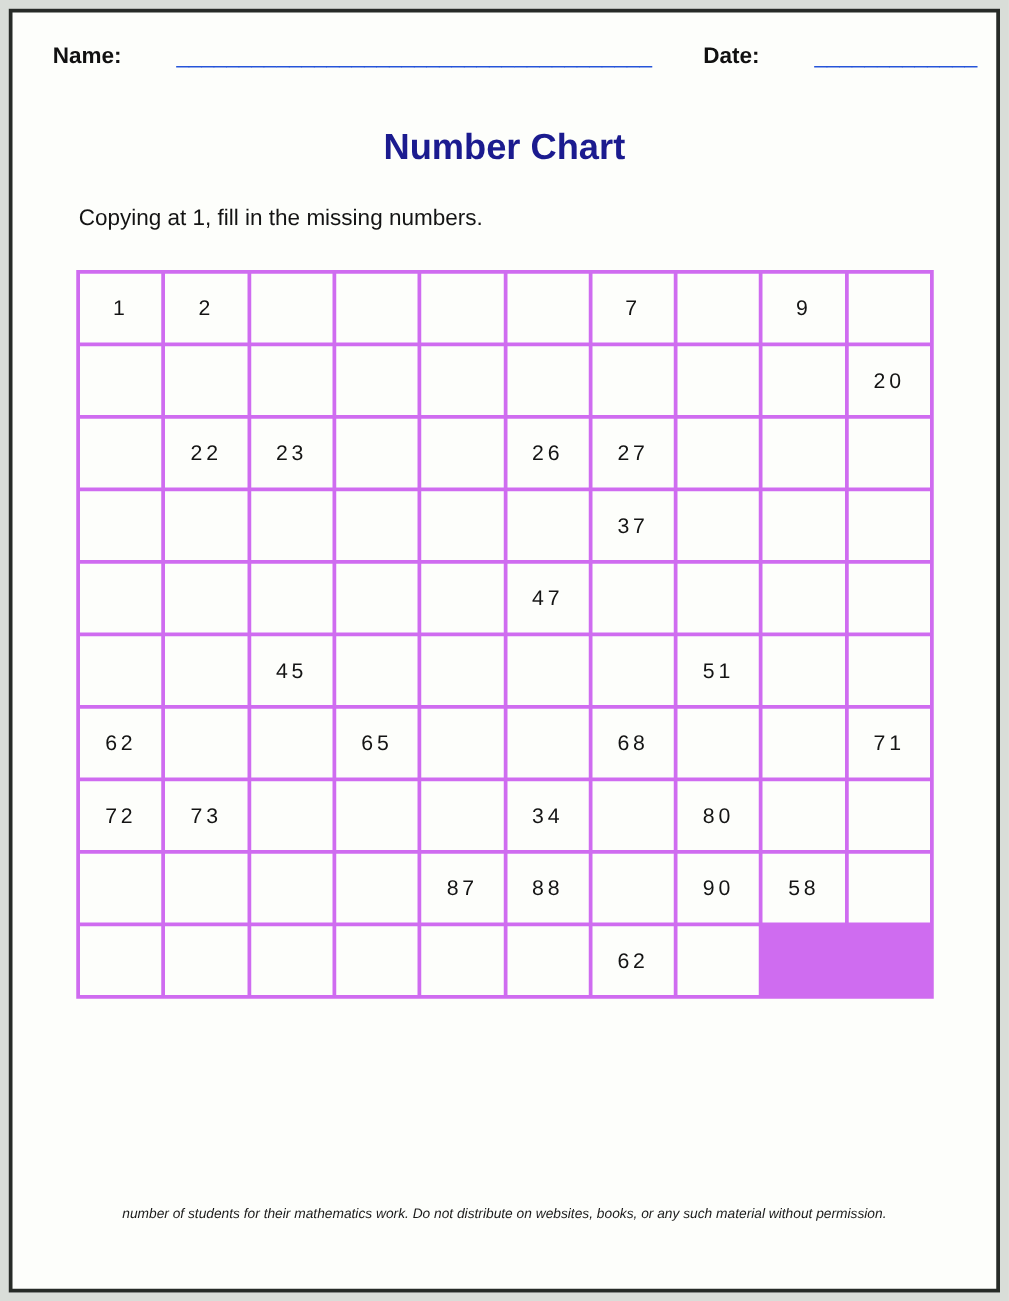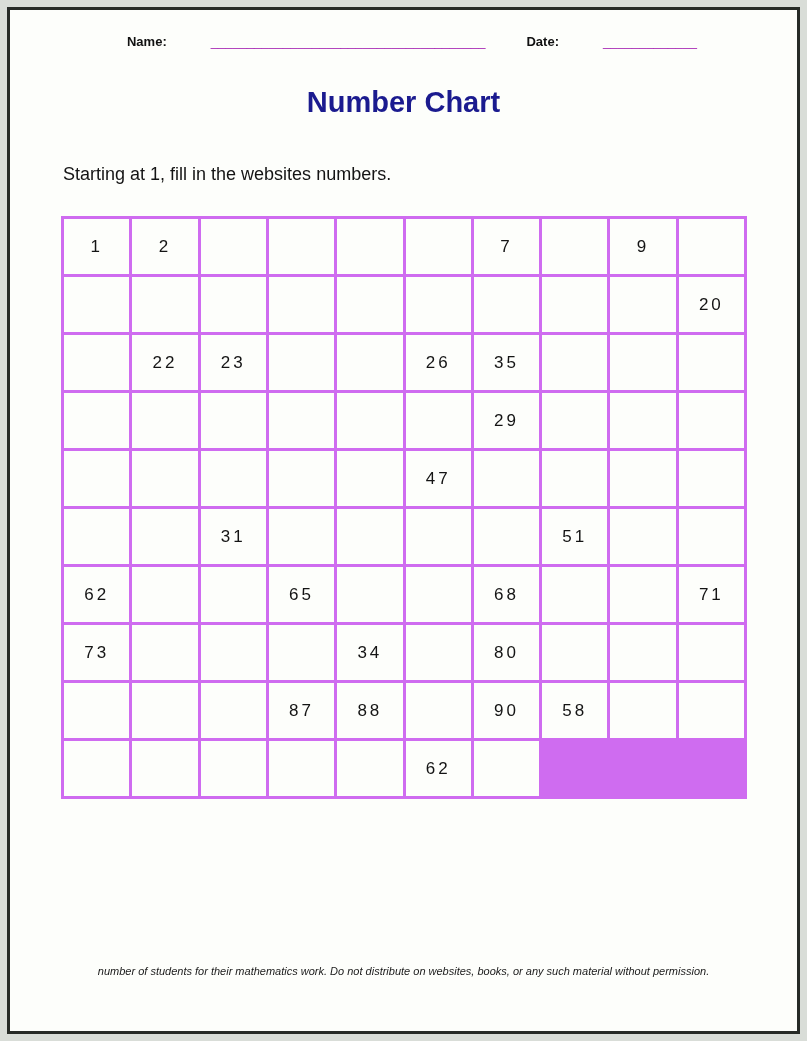--- a/index.html
+++ b/index.html
@@ -15,37 +15,37 @@
     background: #fdfefb;
     border: 3px solid #272b27;
   }
   
   .header-row {
     position: absolute;
     top: 24px; left: 17px; right: 0;
     display: flex;
     justify-content: center;
     align-items: flex-end;
-    font-size: 13px;
+    font-size: 18px;
     font-weight: bold;
     color: #111;
     gap: 39px;
   }
   .blank-line {
     font-weight: normal;
-    color: #a21caf;
+    color: #1d4ed8;
     letter-spacing: 0px;
     margin-left: 5px;
     white-space: nowrap;
   }
   .date-label { margin-left: 2px; }
   
   .title {
     position: absolute;
-    top: 76px; left: 0; right: 0;
+    top: 92px; left: 0; right: 0;
     text-align: center;
     font-size: 29px;
     font-weight: bold;
     color: #1b1b8f;
   }
   
   .instruction {
     position: absolute;
     top: 154px; left: 53px;
     font-size: 18px;
@@ -90,21 +90,21 @@
 
   <div class="header-row">
     <span>Name:</span>
     <span class="blank-line">______________________________________</span>
     <span class="date-label">Date:</span>
     <span class="blank-line">_____________</span>
   </div>
 
   <div class="title">Number Chart</div>
 
-  <div class="instruction">Starting at 1, fill in the websites numbers.</div>
+  <div class="instruction">Copying at 1, fill in the missing numbers.</div>
 
   <div class="grid">
       <div class="cell">1</div>
       <div class="cell">2</div>
       <div class="cell"></div>
       <div class="cell"></div>
       <div class="cell"></div>
       <div class="cell"></div>
       <div class="cell">7</div>
       <div class="cell"></div>
@@ -119,64 +119,65 @@
       <div class="cell"></div>
       <div class="cell"></div>
       <div class="cell"></div>
       <div class="cell">20</div>
       <div class="cell"></div>
       <div class="cell">22</div>
       <div class="cell">23</div>
       <div class="cell"></div>
       <div class="cell"></div>
       <div class="cell">26</div>
-      <div class="cell">35</div>
-      <div class="cell"></div>
-      <div class="cell"></div>
-      <div class="cell"></div>
-      <div class="cell"></div>
-      <div class="cell"></div>
-      <div class="cell"></div>
-      <div class="cell"></div>
-      <div class="cell"></div>
-      <div class="cell"></div>
-      <div class="cell">29</div>
+      <div class="cell">27</div>
+      <div class="cell"></div>
+      <div class="cell"></div>
+      <div class="cell"></div>
+      <div class="cell"></div>
+      <div class="cell"></div>
+      <div class="cell"></div>
+      <div class="cell"></div>
+      <div class="cell"></div>
+      <div class="cell"></div>
+      <div class="cell">37</div>
       <div class="cell"></div>
       <div class="cell"></div>
       <div class="cell"></div>
       <div class="cell"></div>
       <div class="cell"></div>
       <div class="cell"></div>
       <div class="cell"></div>
       <div class="cell"></div>
       <div class="cell">47</div>
       <div class="cell"></div>
       <div class="cell"></div>
       <div class="cell"></div>
       <div class="cell"></div>
       <div class="cell"></div>
       <div class="cell"></div>
-      <div class="cell">31</div>
+      <div class="cell">45</div>
       <div class="cell"></div>
       <div class="cell"></div>
       <div class="cell"></div>
       <div class="cell"></div>
       <div class="cell">51</div>
       <div class="cell"></div>
       <div class="cell"></div>
       <div class="cell">62</div>
       <div class="cell"></div>
       <div class="cell"></div>
       <div class="cell">65</div>
       <div class="cell"></div>
       <div class="cell"></div>
       <div class="cell">68</div>
       <div class="cell"></div>
       <div class="cell"></div>
       <div class="cell">71</div>
+      <div class="cell">72</div>
       <div class="cell">73</div>
       <div class="cell"></div>
       <div class="cell"></div>
       <div class="cell"></div>
       <div class="cell">34</div>
       <div class="cell"></div>
       <div class="cell">80</div>
       <div class="cell"></div>
       <div class="cell"></div>
       <div class="cell"></div>

